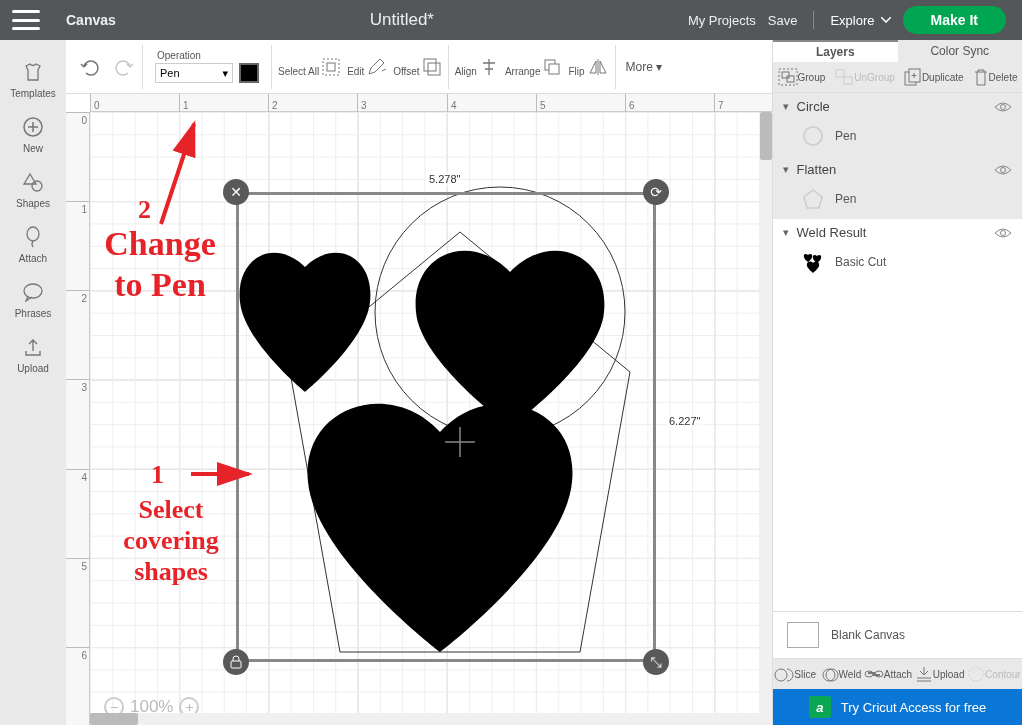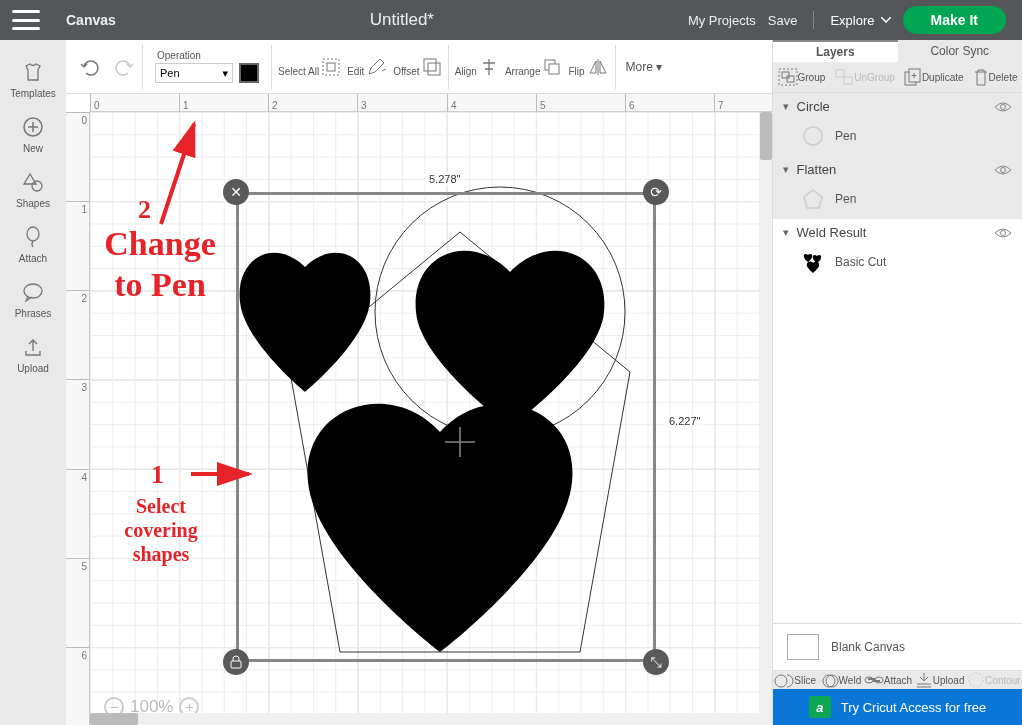--- a/index.html
+++ b/index.html
@@ -67,21 +67,21 @@
 .r-act.disabled { color: #bbb; }
 .layers { flex: 1; overflow: auto; }
 .layer-head { display: flex; align-items: center; padding: 6px 10px; font-size: 13px; color: #444; cursor: pointer; }
 .layer-head .chev { margin-right: 8px; font-size: 11px; color: #666; }
 .layer-head .eye { margin-left: auto; }
 .layer-sub { display: flex; align-items: center; padding: 4px 10px 8px 28px; gap: 10px; font-size: 12px; color: #555; }
 .shape-prev { width: 24px; height: 24px; display: flex; align-items: center; justify-content: center; }
 .sel-layer { background: #e9e9e9; }
 .blank-row { border-top: 1px solid #ddd; border-bottom: 1px solid #ddd; padding: 10px 14px; display: flex; align-items: center; gap: 12px; font-size: 12px; color: #555; }
 .blank-chip { width: 32px; height: 26px; border: 1px solid #aaa; background: #fff; }
-.bottom-actions { display: flex; justify-content: space-around; padding: 0 0; background: #e9e9e9; }
+.bottom-actions { display: flex; justify-content: space-around; padding: 6px 0; background: #e9e9e9; }
 .banner { background: #0a77d6; color: #fff; height: 36px; display: flex; align-items: center; justify-content: center; gap: 10px; font-size: 13px; cursor: pointer; }
 .banner .bico { width: 22px; height: 22px; background: #0aa651; border-radius: 3px; display: flex; align-items: center; justify-content: center; font-style: italic; font-size: 13px; font-weight: bold; }
 .eye svg, .chev svg { display: block; }
 </style>
 </head>
 <body>
 
 <div class="topbar">
   <div class="hamburger">
       <div></div>
@@ -283,21 +283,21 @@
               <path d="M0 0 L9 3 L0 6 Z" fill="#e62329"></path>
             </marker>
           </defs>
         <line x1="95" y1="130" x2="128" y2="30" stroke="#e62329" stroke-width="4" marker-end="url(#ah)"></line>
         <line x1="125" y1="380" x2="183" y2="380" stroke="#e62329" stroke-width="4" marker-end="url(#ah)"></line>
       </svg>
       <div class="annot" style="left:72px;top:100px;font-size:26px">2</div>
       <div class="annot" style="left:24px;top:130px;font-size:34px;width:140px;white-space:pre-line">Change
 to Pen</div>
       <div class="annot" style="left:85px;top:365px;font-size:26px">1</div>
-      <div class="annot" style="left:30px;top:400px;font-size:20px;width:130px;white-space:pre-line">Select
+      <div class="annot" style="left:40px;top:400px;font-size:26px;width:130px;white-space:pre-line">Select
 covering
 shapes</div>
 
       <div class="zoom">
         <div class="circ">−</div>
         <span>100%</span>
         <div class="circ">+</div>
       </div>
 
       <div class="scroll-v">

